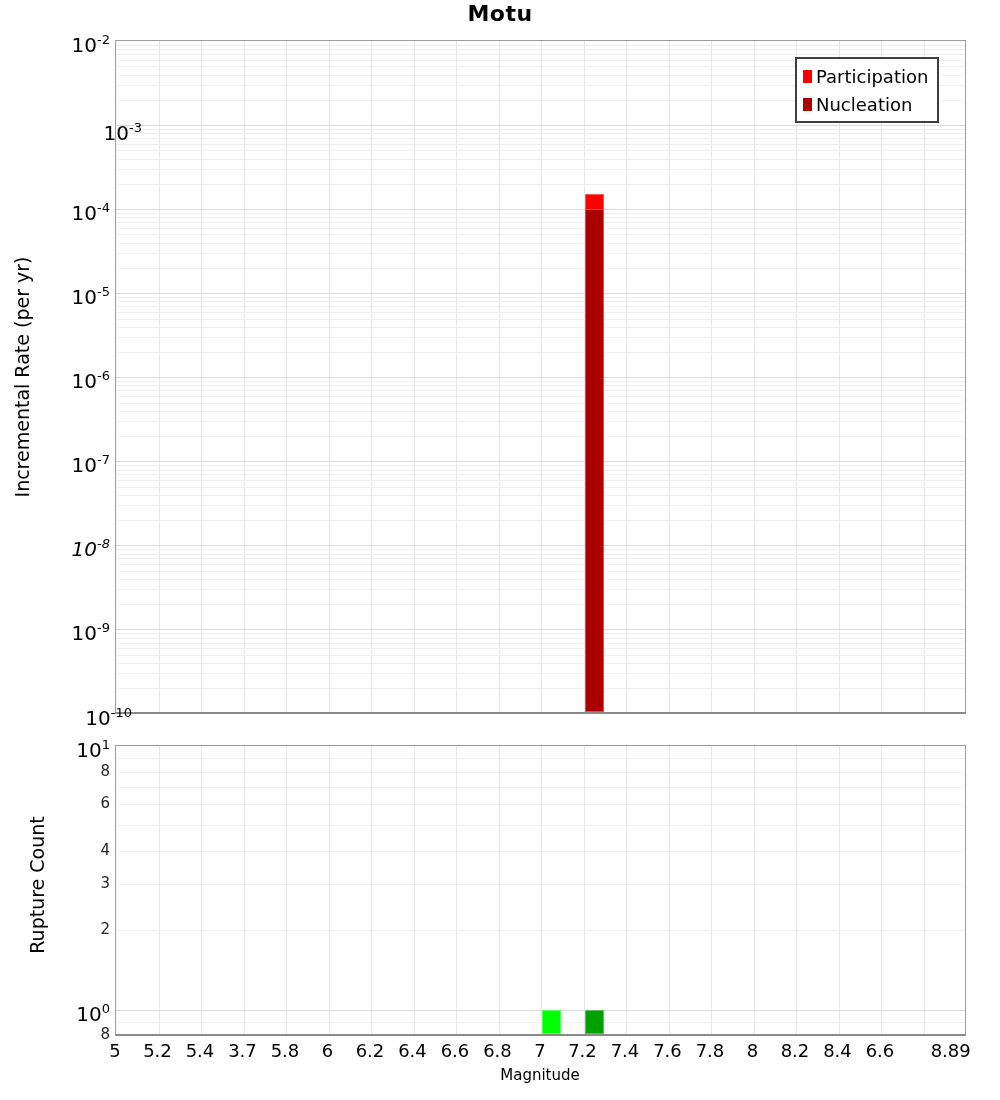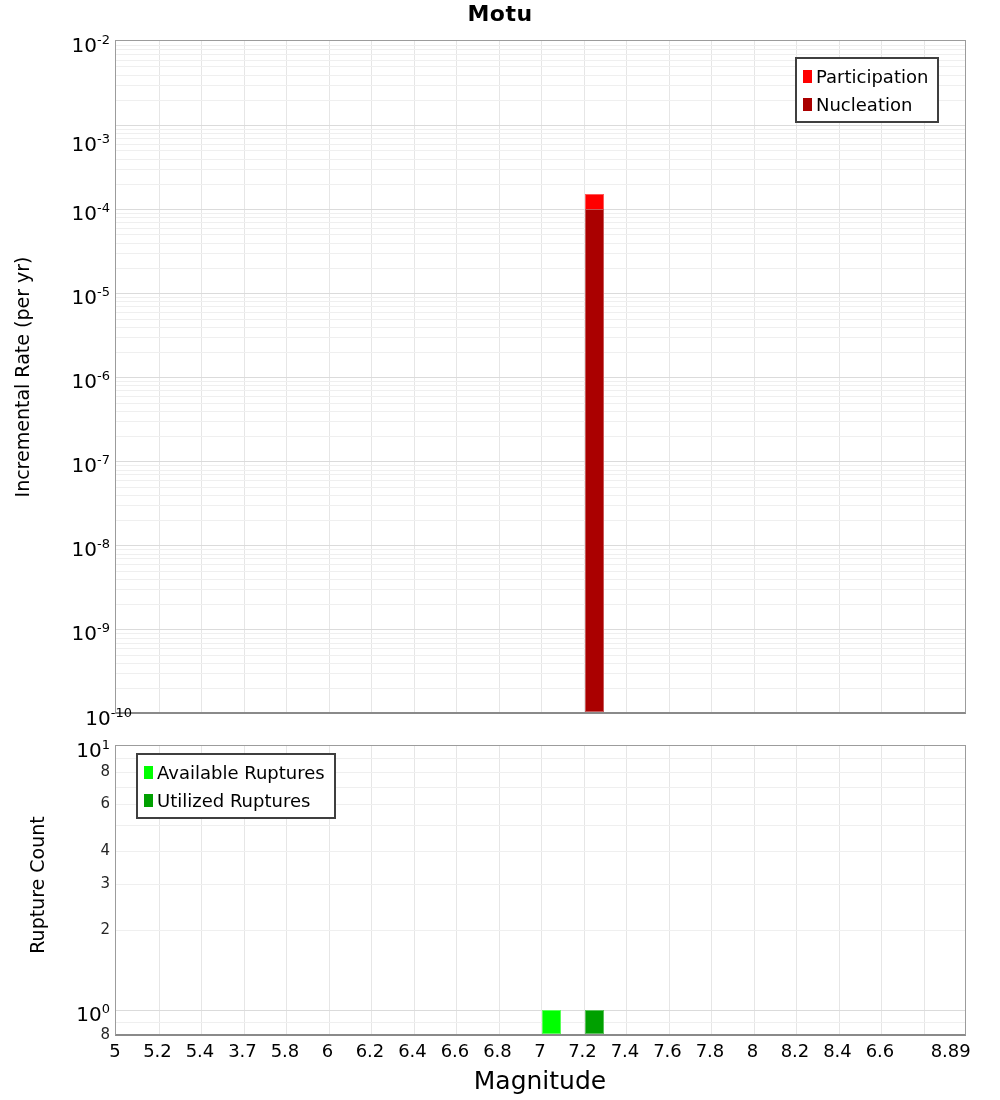--- a/index.html
+++ b/index.html
@@ -25,21 +25,21 @@
   .major-tick{font-size:20px;line-height:30px;}
   .major-tick .exp{font-size:13px;vertical-align:8px;letter-spacing:0;}
   .minor-tick{font-size:15px;line-height:20px;color:#262626;}
 
   .xtick{position:absolute;top:1040px;width:80px;text-align:center;font-size:18px;}
 
   .ylab{position:absolute;width:560px;height:26px;text-align:center;font-size:19px;
     line-height:26px;white-space:nowrap;transform:rotate(-90deg);}
   #ylabel-top{left:-258px;top:364px;}
   #ylabel-bottom{left:-243px;top:872px;}
-  .xlab{position:absolute;left:340px;top:1066px;width:400px;text-align:center;font-size:25px;}
+  .xlab{position:absolute;left:340px;top:1066px;width:400px;text-align:center;font-size:15px;}
 
   .legend{position:absolute;background:#fff;border:2px solid #3f3f3f;
     padding:3px 9px 3px 6px;z-index:6;}
   .legend-item{display:flex;align-items:center;height:28px;font-size:18px;white-space:nowrap;}
   .swatch{width:9px;height:13px;margin-right:4px;display:inline-block;flex:0 0 auto;}
   #legend-top{left:795px;top:57px;}
   #legend-bottom{left:136px;top:753px;}
 </style>
 </head>
 <body>
@@ -184,38 +184,28 @@
     <div class="legend-item">
       <span class="swatch" style="background: rgb(255, 0, 0);"></span>
       <span>Participation</span>
     </div>
     <div class="legend-item">
       <span class="swatch" style="background: rgb(170, 0, 0);"></span>
       <span>Nucleation</span>
     </div>
   </div>
 
-  <div class="legend" id="legend-bottom">
-    <div class="legend-item">
-      <span class="swatch" style="background: rgb(0, 255, 0);"></span>
-      <span>Available Ruptures</span>
-    </div>
-    <div class="legend-item">
-      <span class="swatch" style="background: rgb(0, 160, 0);"></span>
-      <span>Utilized Ruptures</span>
-    </div>
-  </div>
 
 <div class="ytick major-tick" style="top: 25px;"><span>10</span><span class="exp">-2</span></div>
-    <div class="ytick major-tick" style="top: 124px;"><span>10</span><span class="exp">-3</span></div>
+    <div class="ytick major-tick" style="top: 113px; padding-left: 32px;"><span>10</span><span class="exp">-3</span></div>
     <div class="ytick major-tick" style="top: 193.1px;"><span>10</span><span class="exp">-4</span></div>
     <div class="ytick major-tick" style="top: 277.2px;"><span>10</span><span class="exp">-5</span></div>
     <div class="ytick major-tick" style="top: 361.3px;"><span>10</span><span class="exp">-6</span></div>
     <div class="ytick major-tick" style="top: 445.3px;"><span>10</span><span class="exp">-7</span></div>
-    <div class="ytick major-tick" style="top: 529.4px;"><span>10</span><span class="exp">-8</span></div>
+    <div class="ytick major-tick" style="top: 529.4px; font-style: italic;"><span>10</span><span class="exp">-8</span></div>
     <div class="ytick major-tick" style="top: 613.4px;"><span>10</span><span class="exp">-9</span></div>
     <div class="ytick major-tick" style="top: 697.5px; margin-left: 22px;"><span>10</span><span class="exp">-10</span></div>
     <div class="ytick major-tick" style="top: 730px;"><span>10</span><span class="exp">1</span></div>
     <div class="ytick minor-tick" style="top: 760.5px;">8</div>
     <div class="ytick minor-tick" style="top: 793.4px;">6</div>
     <div class="ytick minor-tick" style="top: 839.8px;">4</div>
     <div class="ytick minor-tick" style="top: 872.8px;">3</div>
     <div class="ytick minor-tick" style="top: 919.2px;">2</div>
     <div class="ytick major-tick" style="top: 993.5px;"><span>10</span><span class="exp">0</span></div>
     <div class="ytick minor-tick" style="top: 1024px;">8</div>

